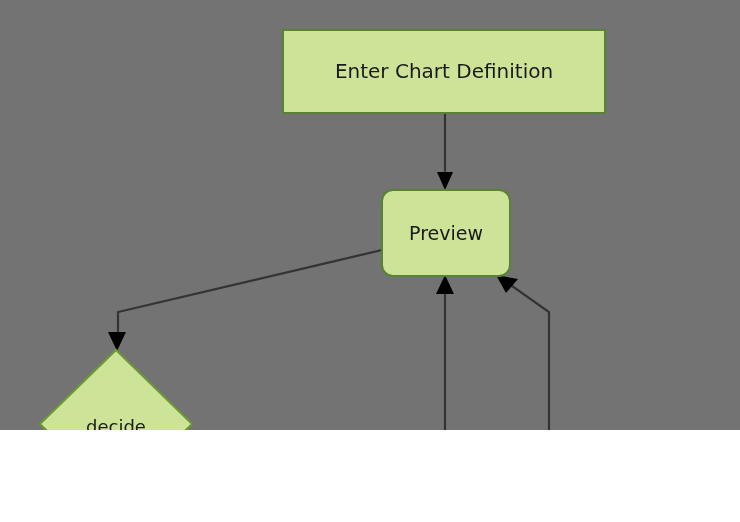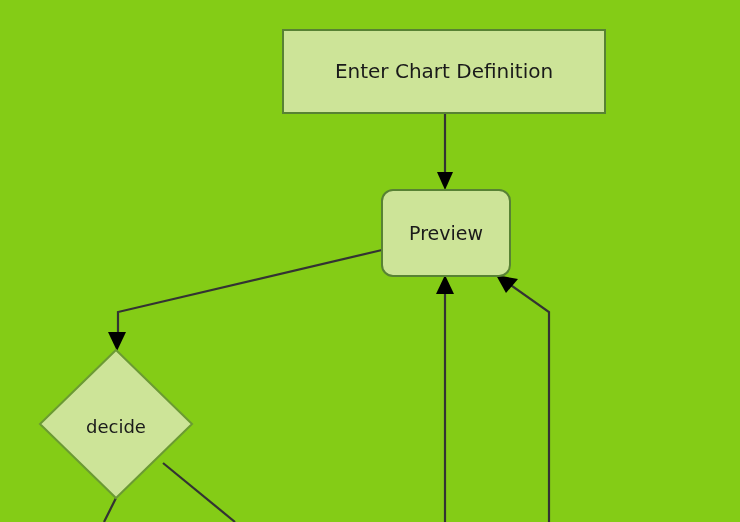--- a/index.html
+++ b/index.html
@@ -6,22 +6,22 @@
     margin: 0;
     padding: 0;
     background: #ffffff;
   }
   body {
     font-family: "DejaVu Sans", sans-serif;
   }
   #flowchart-root {
     position: relative;
     width: 740px;
-    height: 522px;
-    background: #84cc16;
+    height: 430px;
+    background: #737373;
     overflow: hidden;
   }
   #flowchart-svg {
     position: absolute;
     top: 0;
     left: 0;
     width: 740px;
     height: 522px;
     display: block;
   }

